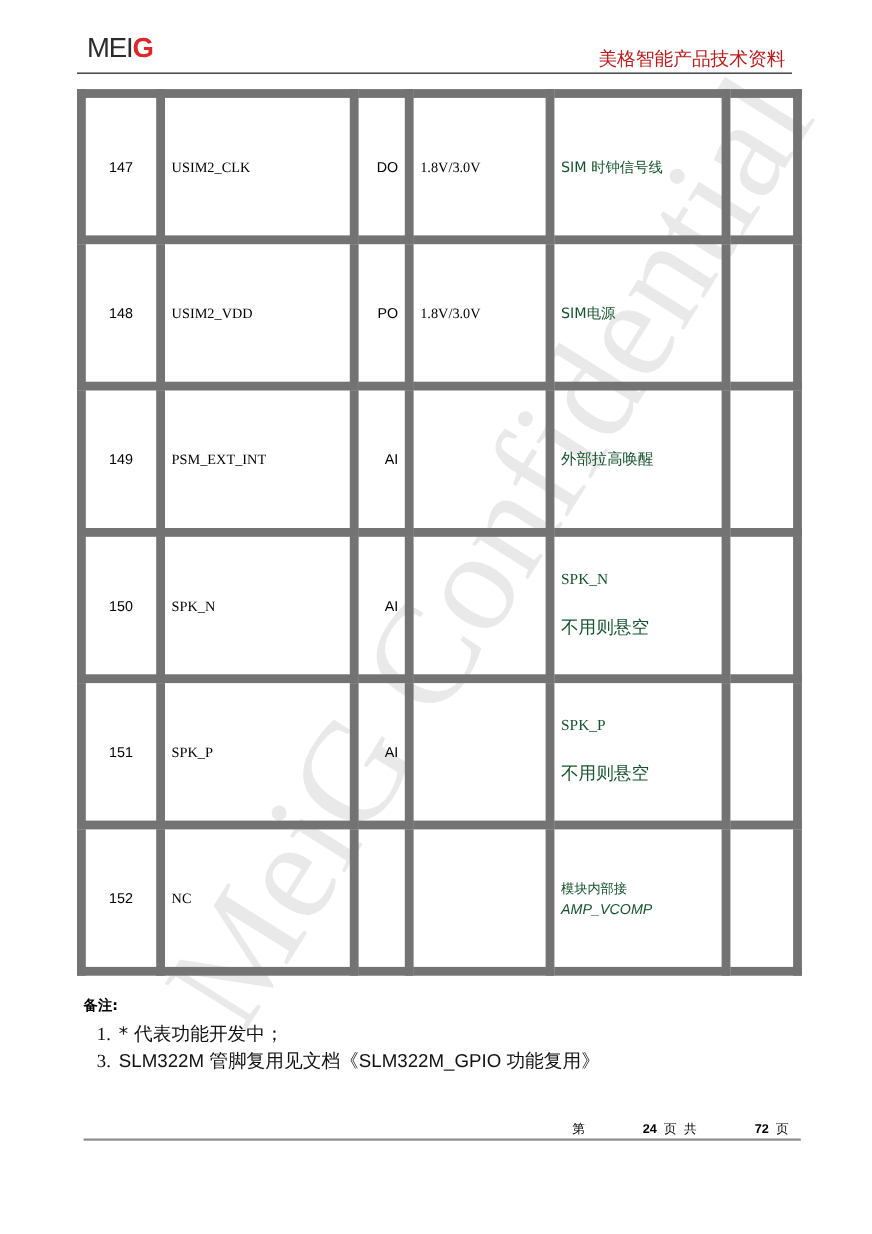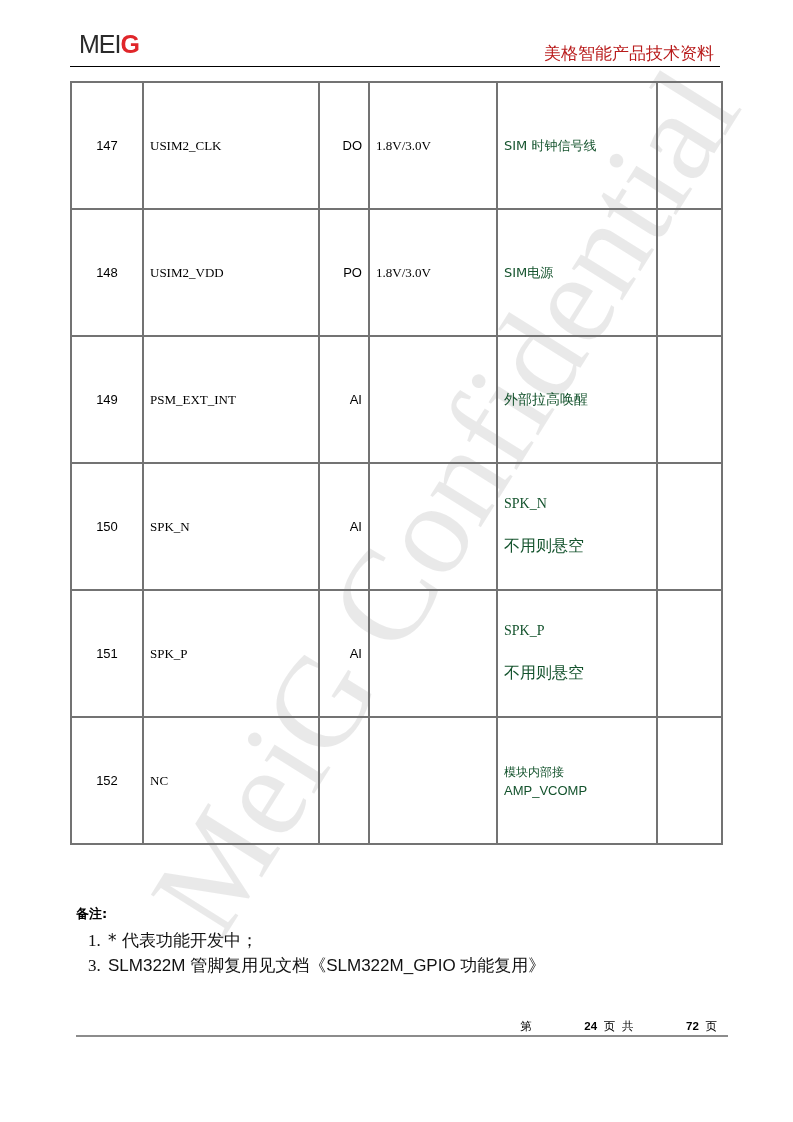--- a/index.html
+++ b/index.html
@@ -11,31 +11,31 @@
   .logo .g { color: #e0262a; font-weight: 700; }
   .header-title { position: absolute; right: 79px; top: 42px; font-family: Liberation Sans, sans-serif;
                   font-size: 17px; color: #b91c1c; }
   .header-rule { position: absolute; left: 70px; top: 66px; width: 650px; height: 1px; background: #000; }
 
   .watermark { position: absolute; left: 60px; top: 380px; font-family: "Liberation Serif", "DejaVu Serif", serif;
                font-size: 130px; color: rgba(0,0,0,0.085); transform: rotate(-58deg); transform-origin: 0 0;
                white-space: nowrap; pointer-events: none; left: 120px; top: 880px; }
 
   table.pins { position: absolute; left: 70px; top: 81px; border-collapse: collapse; table-layout: fixed; }
-  table.pins td { border: 2px solid #737373; height: 125px; padding: 0 6px; vertical-align: middle;
+  table.pins td { border: 8px solid #737373; height: 125px; padding: 0 6px; vertical-align: middle;
                   font-size: 13px; }
   td.num { text-align: center; font-family: "Liberation Sans", "DejaVu Sans", sans-serif; font-size: 13px; }
   td.name { font-family: "Liberation Serif", serif; font-size: 14px; }
   td.io { text-align: right; font-family: Liberation Sans, sans-serif; font-size: 12px; }
   td.volt { font-family: Liberation Serif, serif; font-size: 12.5px; }
   td.desc { font-family: "DejaVu Sans", sans-serif; font-size: 12.5px; color: #14532d; }
   .desc .line-serif { font-family: "Liberation Serif", serif; font-size: 14px; display: block; }
   .desc .line-cn { display: block; margin-top: 24px; font-size: 16px; }
   .desc .line-cn-small { display: block; font-size: 12px; }
-  .desc .line-sans { display: block; font-family: "Liberation Sans", sans-serif; font-size: 13px; margin-top: 2px; }
+  .desc .line-sans { display: block; font-family: "Liberation Sans", sans-serif; font-size: 13px; margin-top: 2px; font-style: italic; }
 
   .notes { position: absolute; left: 76px; top: 905px; font-family: "DejaVu Sans", sans-serif; }
   .notes-title { font-weight: 700; font-size: 13px; margin-bottom: 8px; }
   .note-item { font-size: 17px; margin-left: 12px; height: 25px; line-height: 18px; color: #111; }
   .note-item .idx { font-family: "Liberation Serif", serif; display: inline-block; width: 20px; }
   .note-item .latin { font-family: "Liberation Sans", sans-serif; }
 
   .footer-page { position: absolute; right: 76px; top: 1019px; font-family: "DejaVu Sans", sans-serif;
                  font-size: 11.5px; word-spacing: 3px; }
   .footer-page b { font-family: "Liberation Sans", sans-serif; font-weight: 700; margin-left: 46px; }

